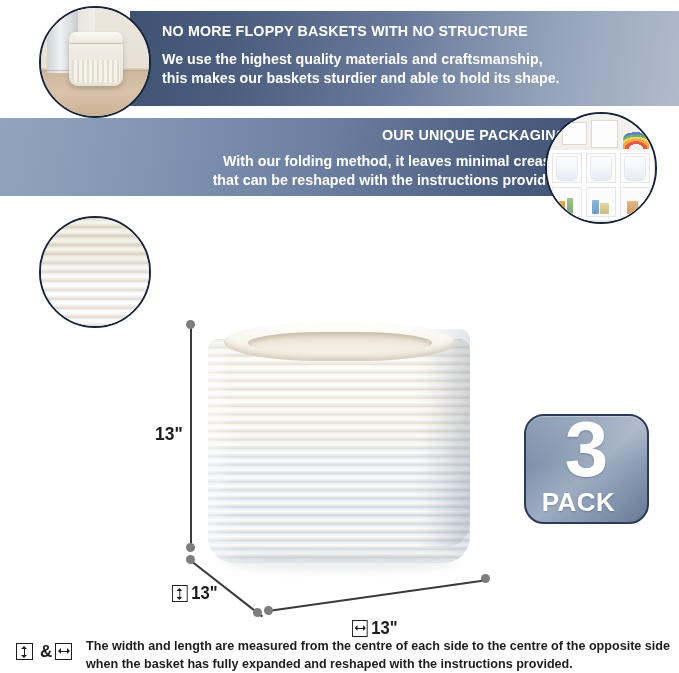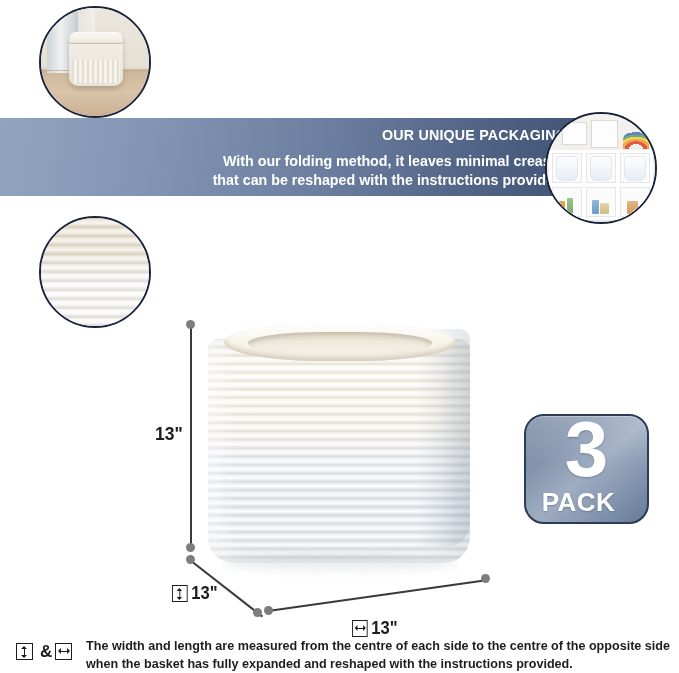--- a/index.html
+++ b/index.html
@@ -193,20 +193,27 @@
   #footer .ficons .amp{display:inline-block;margin:0 3px;vertical-align:0px;}
   #footer .fnote{position:absolute;left:70px;top:-3px;font-size:13.4px;line-height:1.35;color:#1d1d1d;
     font-weight:bold;transform:scaleX(.94);transform-origin:left top;}
   #footer .fnote div{white-space:nowrap;}
 </style>
 </head>
 <body>
 
 <div class="stage">
 
+  <div class="banner" id="banner1">
+    <div class="txt ban-title">NO MORE FLOPPY BASKETS WITH NO STRUCTURE</div>
+    <div class="txt ban-body">
+      <div>We use the highest quality materials and craftsmanship,</div>
+      <div>this makes our baskets sturdier and able to hold its shape.</div>
+    </div>
+  </div>
 
   <div class="circle" id="circle1">
     <div class="c1-wall"></div>
     <div class="c1-curtain"></div>
     <div class="c1-curtain2"></div>
     <div class="c1-floorline"></div>
     <div class="c1-basket">
       <div class="c1-rim"></div>
       <div class="c1-fringe"></div>
     </div>

